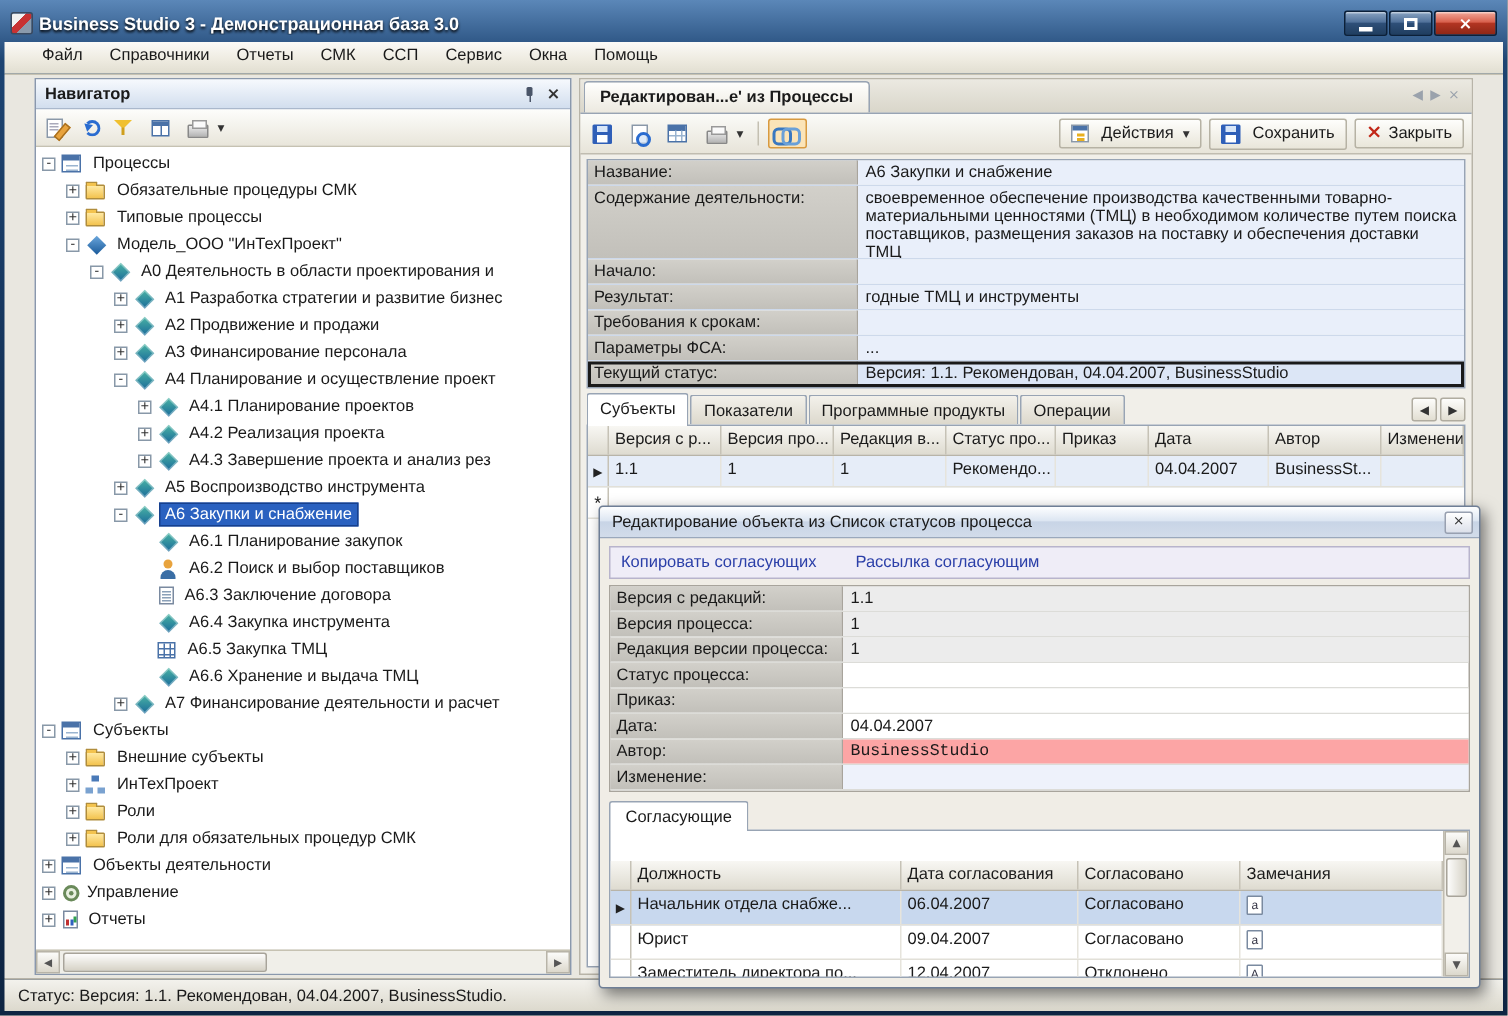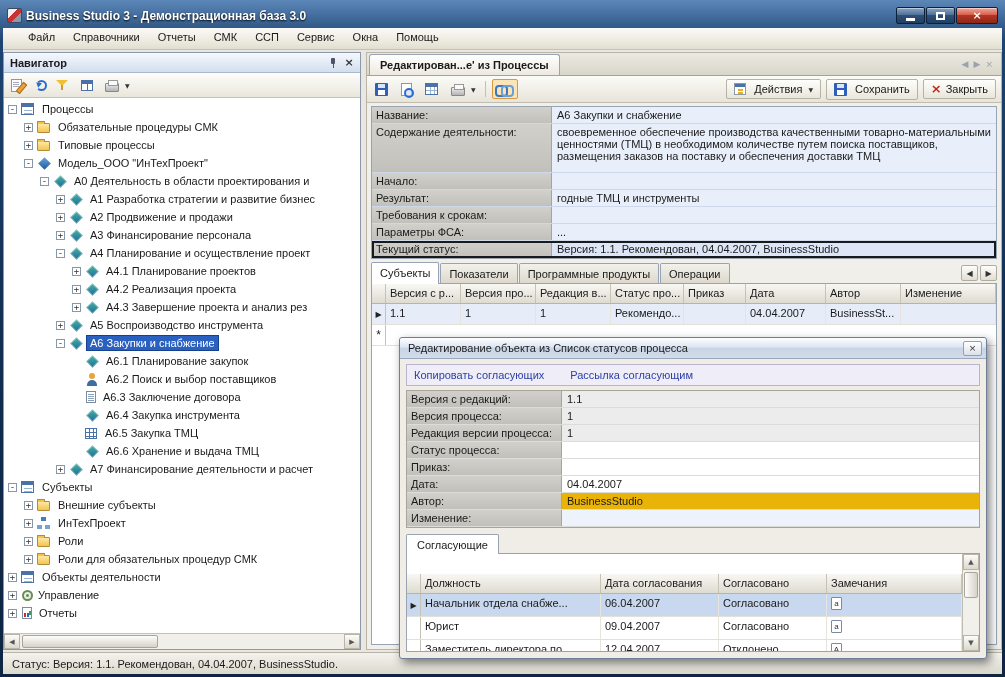--- a/index.html
+++ b/index.html
@@ -21,21 +21,21 @@
   .wbtn.close{width:42px;font-weight:bold;font-size:11px;
     background:linear-gradient(to bottom,#f0a89a 0%,#d8604c 45%,#b23522 50%,#8e2716 100%);}
   .glyph-min{width:9px;height:3px;background:#fff;margin-top:7px;}
   .glyph-max{width:9px;height:8px;border:2px solid #fff;background:transparent;}
 
   .menubar{height:22px;display:flex;align-items:flex-start;padding-left:16px;
     background:linear-gradient(#fbfaf7,#edeadf 60%,#e1ded1);border-bottom:1px solid #c6c2b2;}
   .menu-item{padding:3px 9px;white-space:nowrap;}
 
   
-  .main{flex:1;display:flex;min-height:0;background:#e9e7e0;padding:2px 0;}
+  .main{flex:1;display:flex;min-height:0;background:#e9e7e0;padding:2px 20px;}
 
   
   .navigator{width:358px;flex:none;display:flex;flex-direction:column;border:1px solid #8a98ac;background:#fff;}
   .nav-header{height:20px;flex:none;display:flex;align-items:center;padding:0 3px 0 6px;font-weight:bold;
     background:linear-gradient(#f6f9fd,#d2deee);border-bottom:1px solid #aab8cc;}
   .nav-header .spacer{flex:1;}
   .nhb{width:16px;height:15px;display:flex;align-items:center;justify-content:center;color:#333;}
   .pin{position:relative;width:10px;height:12px;}
   .pin::before{content:"";position:absolute;left:3px;top:1px;width:4px;height:6px;background:#4a5568;border-radius:1px;}
   .pin::after{content:"";position:absolute;left:4.5px;top:7px;width:1px;height:4px;background:#4a5568;}
@@ -169,21 +169,21 @@
   .dlg-close{margin-left:auto;width:19px;height:15px;flex:none;display:flex;align-items:center;justify-content:center;font-size:9px;color:#333;
     border:1px solid #98a0b0;border-radius:2px;background:linear-gradient(#fff,#dce0ea);}
   .dlg-body{flex:1;min-height:0;display:flex;flex-direction:column;padding:5px 6px 6px;}
   .dlg-links{flex:none;display:flex;gap:26px;padding:4px 7px;margin-bottom:4px;border:1px solid #b8b4cc;background:#efedf7;}
   .dlg-link{color:var(--link-blue,#2b3fa8);white-space:nowrap;}
   .dlg-form{flex:none;border:1px solid #a8a49c;background:#fff;}
   .dlg-form .flabel{width:155px;}
   .dlg-form .frow{border-bottom:1px solid #dcdcd8;}
   .dlg-form .fvalue{background:#fff;}
   .dlg-form .frow:nth-child(-n+3) .fvalue{background:#ececec;}
-  .dlg-form .frow:nth-child(7) .fvalue{background:#eab308;}
+  .dlg-form .frow:nth-child(7) .fvalue{background:#fca5a5;font-family:Liberation Mono, monospace;}
   .dlg-form .frow:nth-child(8) .fvalue{background:#eef2fb;}
   .dlg-tab-row{flex:none;display:flex;align-items:flex-end;height:25px;padding-top:5px;}
   .dlg-tab{height:20px;padding:4px 10px 0;border:1px solid #98a4b4;border-bottom:none;border-radius:2px 2px 0 0;background:#fff;margin-bottom:-1px;z-index:2;}
   .dlg-tablewrap{flex:1;min-height:0;display:flex;border:1px solid #98a4b4;background:#fff;}
   .dlg-table{flex:1;min-width:0;display:flex;flex-direction:column;overflow:hidden;margin-top:20px;}
   .dlg-table .grow{height:23px;}
   .dlg-table .grow.selected{background:#c8d8ee;}
   .note-icon{width:11px;height:13px;border:1px solid #7a8aa0;background:#fff;display:flex;align-items:center;justify-content:center;
     font-size:8px;color:#334;border-radius:1px;}
   .dlg-vscroll{width:17px;flex:none;display:flex;flex-direction:column;border-left:1px solid #c0bcb0;background:#f2f0ea;}

